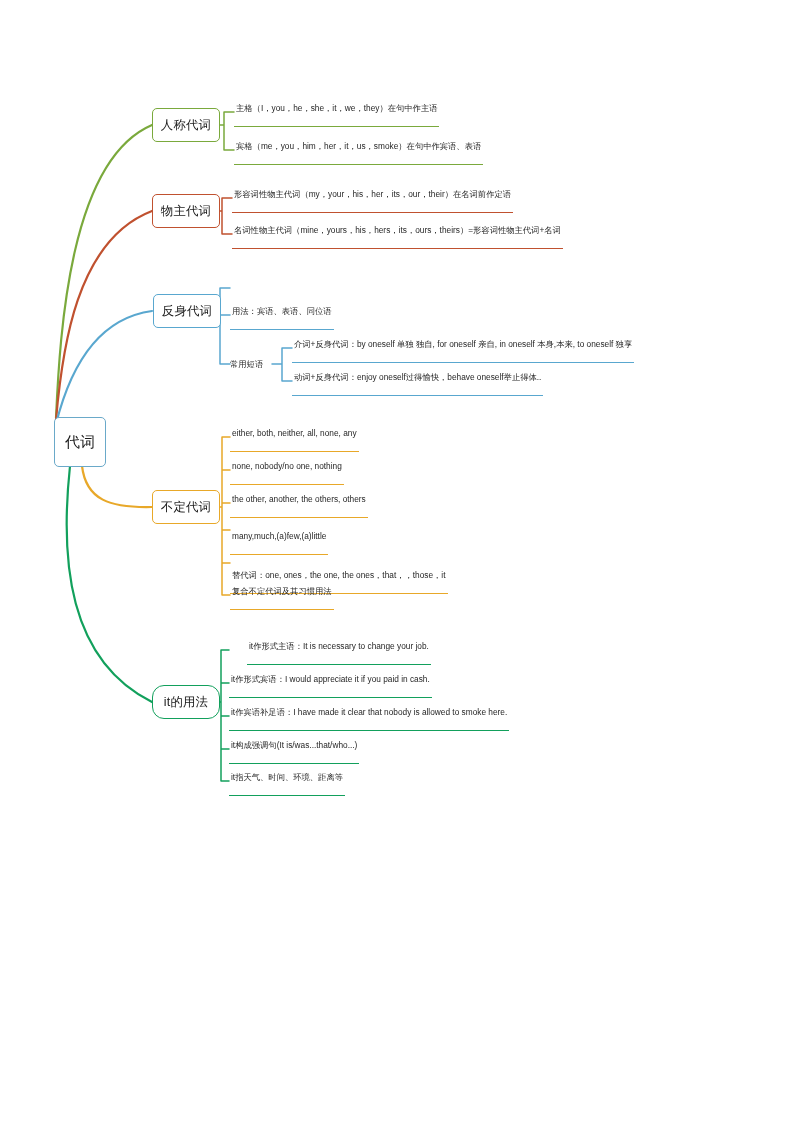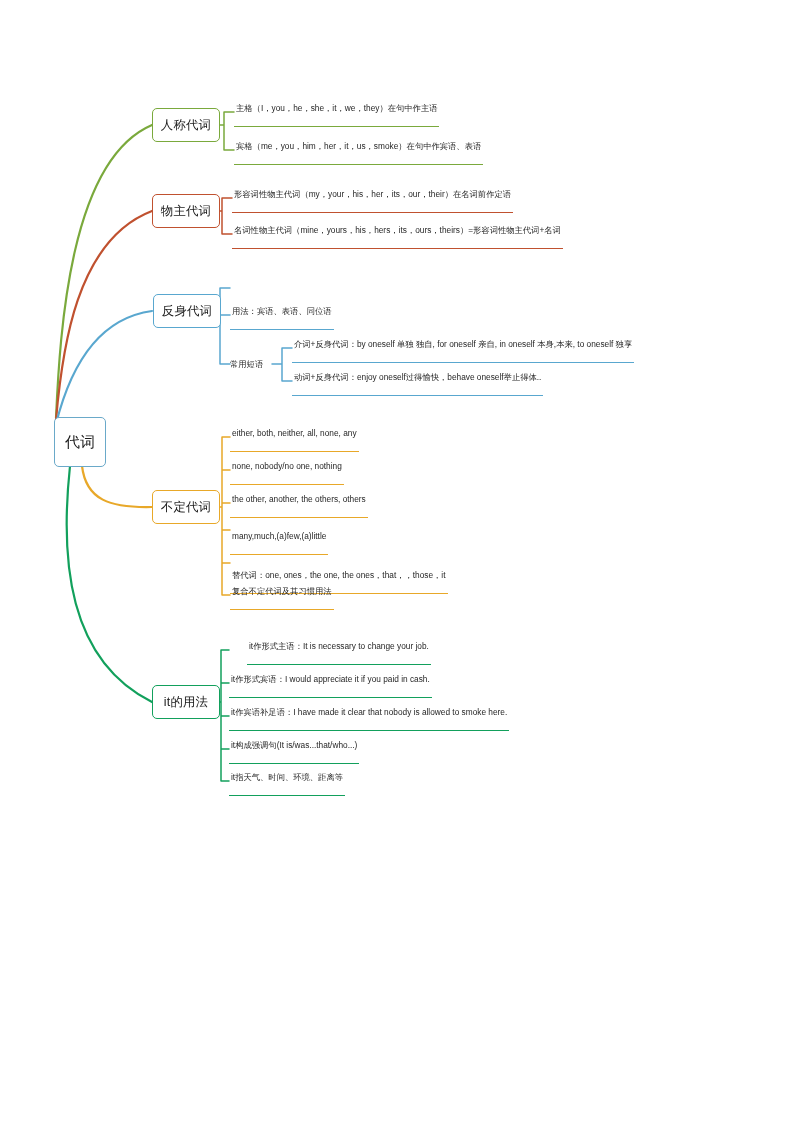--- a/index.html
+++ b/index.html
@@ -148,21 +148,21 @@
   <div class="node node-branch c-yellow" style="left: 152px; top: 490px; border-color: rgb(232, 168, 41);">
     <span>不定代词</span>
   </div>
   <div class="leaf u-yellow" style="left: 230px; top: 427px; border-bottom-color: rgb(232, 168, 41);">either, both, neither, all, none, any</div>
   <div class="leaf u-yellow" style="left: 230px; top: 460px; border-bottom-color: rgb(232, 168, 41);">none, nobody/no one, nothing</div>
   <div class="leaf u-yellow" style="left: 230px; top: 493px; border-bottom-color: rgb(232, 168, 41);">the other, another, the others, others</div>
   <div class="leaf u-yellow" style="left: 230px; top: 520px; border-bottom-color: rgb(232, 168, 41); margin-top: 10px;">many,much,(a)few,(a)little</div>
   <div class="leaf u-yellow" style="left: 230px; top: 569px; border-bottom-color: rgb(232, 168, 41);">替代词：one, ones，the one, the ones，that，，those，it</div>
   <div class="leaf u-yellow" style="left: 230px; top: 585px; border-bottom-color: rgb(232, 168, 41);">复合不定代词及其习惯用法</div>
 
-  <div class="node node-branch c-teal" style="left: 152px; top: 685px; border-color: rgb(18, 160, 92);">
+  <div class="node node-branch c-teal" style="left: 152px; top: 685px; border-color: rgb(18, 160, 92); border-radius: 12px;">
     <span>it的用法</span>
   </div>
   <div class="leaf u-teal" style="left: 247px; top: 640px; border-bottom-color: rgb(18, 160, 92);">it作形式主语：It is necessary to change your job.</div>
   <div class="leaf u-teal" style="left: 229px; top: 673px; border-bottom-color: rgb(18, 160, 92);">it作形式宾语：I would appreciate it if you paid in cash.</div>
   <div class="leaf u-teal" style="left: 229px; top: 706px; border-bottom-color: rgb(18, 160, 92);">it作宾语补足语：I have made it clear that nobody is allowed to smoke here.</div>
   <div class="leaf u-teal" style="left: 229px; top: 739px; border-bottom-color: rgb(18, 160, 92);">it构成强调句(It is/was...that/who...)</div>
   <div class="leaf u-teal" style="left: 229px; top: 771px; border-bottom-color: rgb(18, 160, 92);">it指天气、时间、环境、距离等</div>
 
 </div>
 

